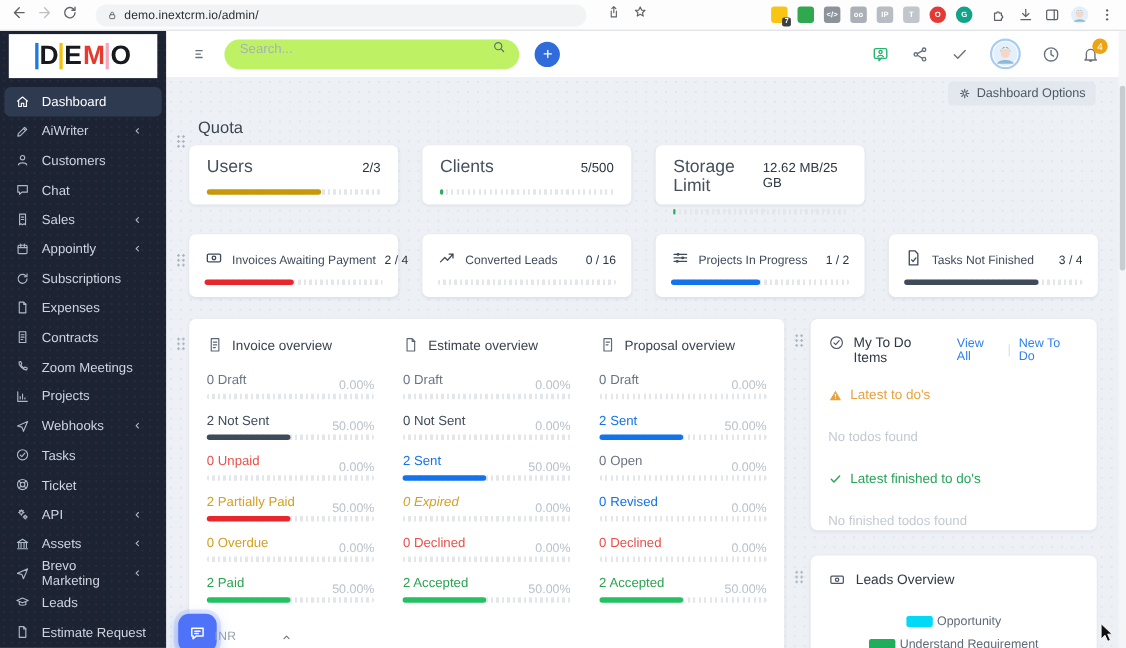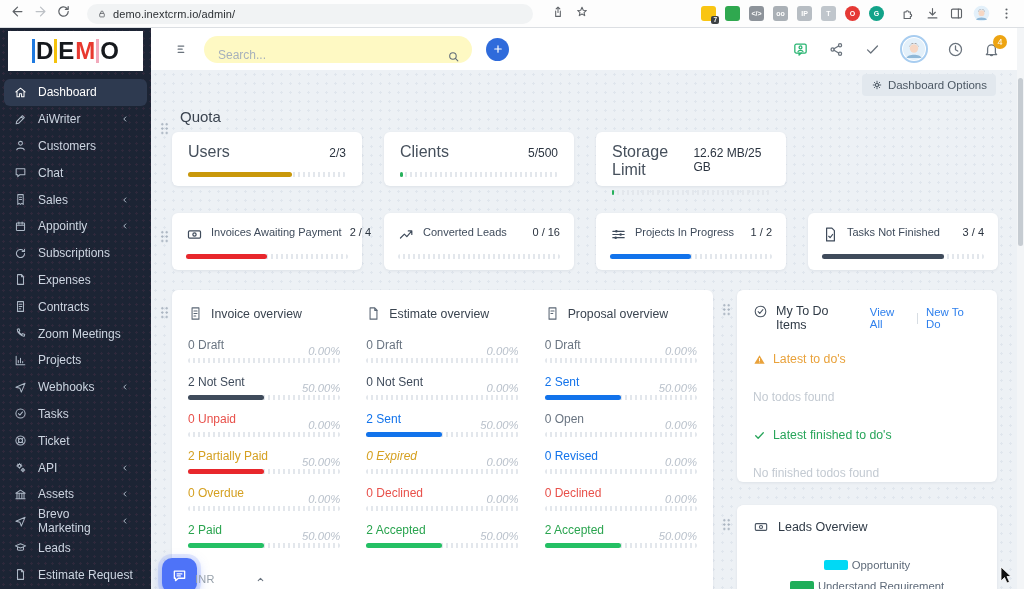--- a/index.html
+++ b/index.html
@@ -56,22 +56,22 @@
   .side-item.active { background:#2e3a50; border-radius:6px; margin:0 4px; padding:0 6px 0 10px; color:#ffffff; }
   .side-item.active .icon { color:#fff; }
 
   
   #topbar {
     position:absolute; left:151px; top:28px; right:0; height:42px; background:#fff;
     display:flex; align-items:center; padding:0 24px; gap:14px; z-index:30;
   }
   #align-icon { width:15px; height:15px; color:#6a737d; cursor:pointer; }
   #search-pill {
-    width:268px; height:27px; border-radius:14px; background:#fef9c3;
-    display:flex; align-items:flex-end; padding:0 12px; gap:0;
+    width:268px; height:27px; border-radius:14px; background:#bef264;
+    display:flex; align-items:flex-start; padding:0 12px; gap:0;
   }
   #search-pill input {
     border:none; outline:none; background:transparent; flex:1; font-size:12px;
     color:#6b7682; font-family:"Liberation Sans", sans-serif;
   }
   #search-pill input::placeholder { color:#a7b1bc; }
   #search-pill .icon { width:13px; height:13px; color:#5f6b77; }
   #add-btn {
     width:23px; height:23px; border-radius:50%; background:#2f6bdb; color:#fff;
     display:flex; align-items:center; justify-content:center; cursor:pointer;
@@ -111,35 +111,35 @@
   .q-card { width:190px; height:54px; background:#fff; border-radius:6px;
     box-shadow:0 1px 3px rgba(20,30,50,.07); padding:11px 16px 0; }
   .q-line { display:flex; justify-content:space-between; align-items:baseline; }
   .q-label { font-size:16px; color:#46505c; }
   .q-value { font-size:12px; color:#2b3440; font-weight:500; }
   .q-card .track { margin-top:11px; }
 
   #kpi-row { position:absolute; left:21px; top:143px; display:flex; gap:22px; }
   .k-card { width:190px; height:57px; background:#fff; border-radius:6px;
     box-shadow:0 1px 3px rgba(20,30,50,.07); padding:13px 14px 0; }
-  .k-line { display:flex; align-items:flex-start; gap:8px; }
+  .k-line { display:flex; align-items:flex-end; gap:8px; }
   .k-line .icon { width:17px; height:17px; color:#3f4b5b; }
   .k-label { font-size:11px; color:#3f4b5b; white-space:nowrap; }
   .k-value { font-size:11px; color:#2b3440; margin-left:auto; white-space:nowrap; }
   .k-card .track { margin-top:11px; }
 
   #overview-card { left:21px; top:220px; width:541px; height:345px;
     display:grid; grid-template-columns:1fr 1fr 1fr; column-gap:26px; padding:16px 16px 0; }
   .ov-head { display:flex; align-items:center; gap:8px; margin-bottom:17px; }
   .ov-head .icon { width:15px; height:15px; color:#5b6775; }
   .ov-title { font-size:12.3px; color:#3a4450; }
   .ov-row { margin-bottom:12.6px; }
   .ov-line { display:flex; justify-content:space-between; }
   .ov-label { font-size:12px; }
-  .ov-pct { font-size:11.3px; color:#b9c1cb; transform:translateY(7px);font-style:italic; }
+  .ov-pct { font-size:11.3px; color:#b9c1cb; transform:translateY(7px); }
   .ov-row .track { margin-top:6px; }
 
   #todo-card { left:586px; top:220px; width:260px; height:192px; padding:14px 16px; }
   #todo-head { display:flex; gap:8px; }
   #todo-head .icon { width:15px; height:15px; color:#4b5663; }
   #todo-title { font-size:12.5px; color:#2f3a46; font-weight:500; }
   #todo-links { margin-left:auto; display:flex; align-items:center; font-size:11.4px; color:#2f80ed; }
   #todo-links .sep { width:1px; height:11px; background:#d7dde3; margin:0 8px; }
   .todo-sec { display:flex; align-items:center; gap:7px; font-size:12.3px; }
   .todo-sec .icon { width:13px; height:13px; }

